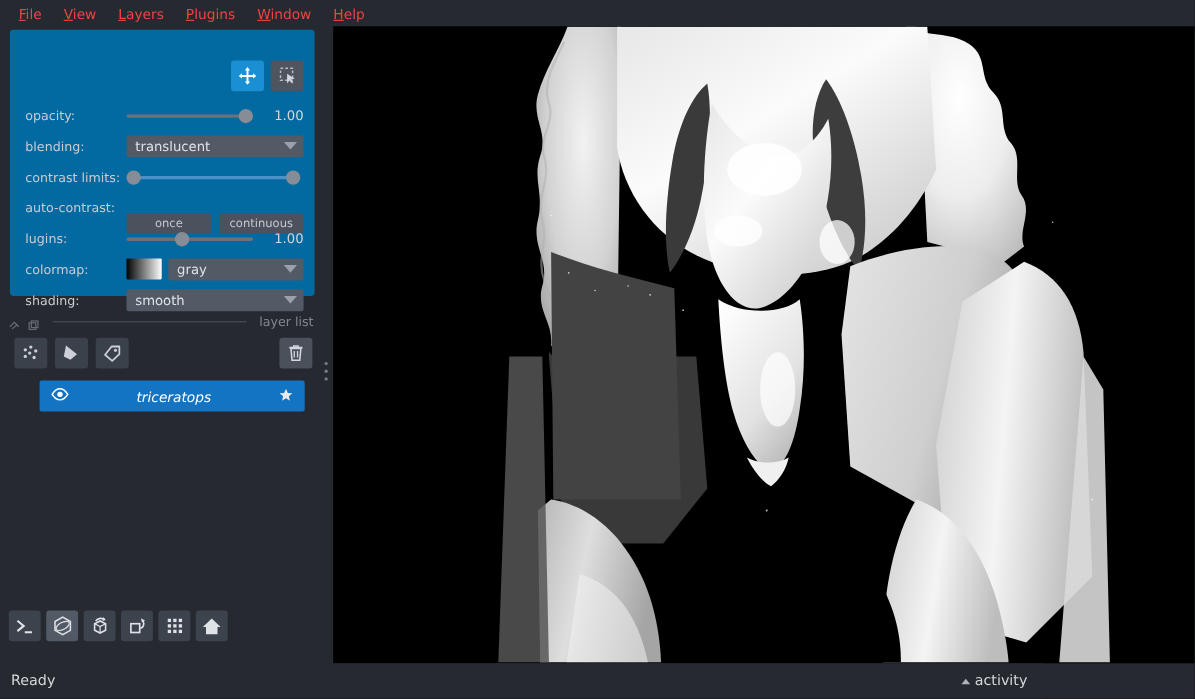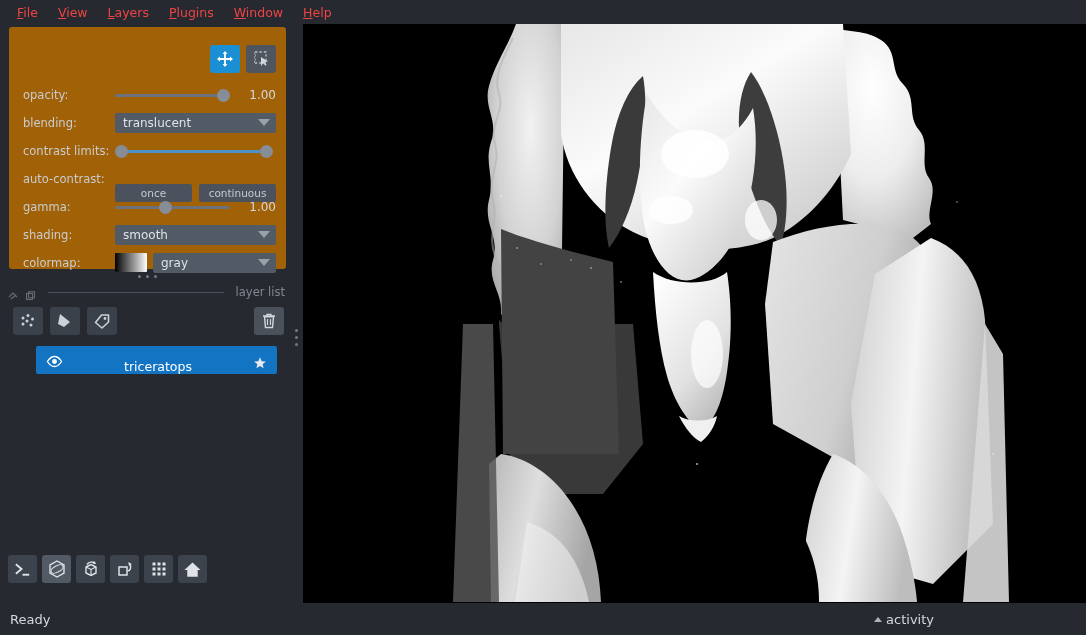--- a/index.html
+++ b/index.html
@@ -35,22 +35,22 @@
     gap: 6px;
   }
   .dock-btn {
     width: 11px; height: 11px; position: relative; opacity: .55; cursor: pointer;
   }
   .dock-line { flex: 1; height: 1px; background: #4a505c; margin: 0 6px; }
   .dock-label { color: #81878f; font-size: 11.5px; }
 
   
   .controls-panel {
-    margin: 3px 9px 0 9px; background: #a16207; border-radius: 3px;
-    padding: 18px 10px 12px 10px; height: 242px; position: relative;
+    margin: 3px 9px 0 9px; background: #0369a1; border-radius: 3px;
+    padding: 28px 10px 12px 10px; height: 242px; position: relative;
   }
   .tool-row { display: flex; justify-content: flex-end; gap: 6px; margin-bottom: 12px; }
   .tool-btn {
     width: 30px; height: 28px; border-radius: 3px; background: #4e555f;
     display: flex; align-items: center; justify-content: center; cursor: pointer;
   }
   .tool-btn.active { background: #1a8fd4; }
 
   .ctrl-grid { display: flex; flex-direction: column; gap: 9px; }
   .ctrl-row { display: flex; align-items: center; height: 19px; }
@@ -120,21 +120,21 @@
     display: flex; align-items: center; gap: 7px; padding: 6px 2px 8px 4px;
   }
   .lbtn {
     width: 30px; height: 28px; border-radius: 3px; background: #3b414b;
     display: flex; align-items: center; justify-content: center; cursor: pointer;
   }
   .lbtn.trash { margin-left: auto; background: #4a515b; }
 
   .layer-row {
     margin: 3px 9px 0 27px; height: 28px; background: #1374c4; border-radius: 2px;
-    display: flex; align-items: flex-end; padding: 0 10px; cursor: pointer;
+    display: flex; align-items: center; padding: 0 10px; cursor: pointer; font-style: italic;
   }
   .layer-name { flex: 1; text-align: center; color: #fff; font-size: 12.5px; }
 
   
   .bottom-bar {
     position: absolute; left: 8px; bottom: 28px; display: flex; gap: 5px;
   }
   .bbtn {
     width: 29px; height: 28px; border-radius: 3px; background: #3d434d;
     display: flex; align-items: center; justify-content: center; cursor: pointer;
@@ -231,46 +231,46 @@
 
         <div class="ctrl-row">
           <div class="ctrl-label">auto-contrast:</div>
           <div class="ctrl-field">
             <div class="pbtn">once</div>
             <div class="pbtn">continuous</div>
           </div>
         </div>
 
         <div class="ctrl-row">
-          <div class="ctrl-label">gamma:</div>
+          <div class="ctrl-label">lugins:</div>
           <div class="ctrl-field">
             <div class="slider">
               <div class="track"></div>
               <div class="handle" style="left:38%"></div>
             </div>
             <div class="slider-value">1.00</div>
           </div>
         </div>
 
         <div class="ctrl-row">
-          <div class="ctrl-label">shading:</div>
-          <div class="ctrl-field">
-            <div class="dropdown">
-              <span class="txt">smooth</span>
-              <span class="caret"></span>
-            </div>
-          </div>
-        </div>
-
-        <div class="ctrl-row">
           <div class="ctrl-label">colormap:</div>
           <div class="ctrl-field">
             <div class="cmap-swatch"></div>
             <div class="dropdown">
               <span class="txt">gray</span>
+              <span class="caret"></span>
+            </div>
+          </div>
+        </div>
+
+        <div class="ctrl-row">
+          <div class="ctrl-label">shading:</div>
+          <div class="ctrl-field">
+            <div class="dropdown">
+              <span class="txt">smooth</span>
               <span class="caret"></span>
             </div>
           </div>
         </div>
 
       </div>
     </div>
 
     <div class="splitter-h">
       <i></i>

